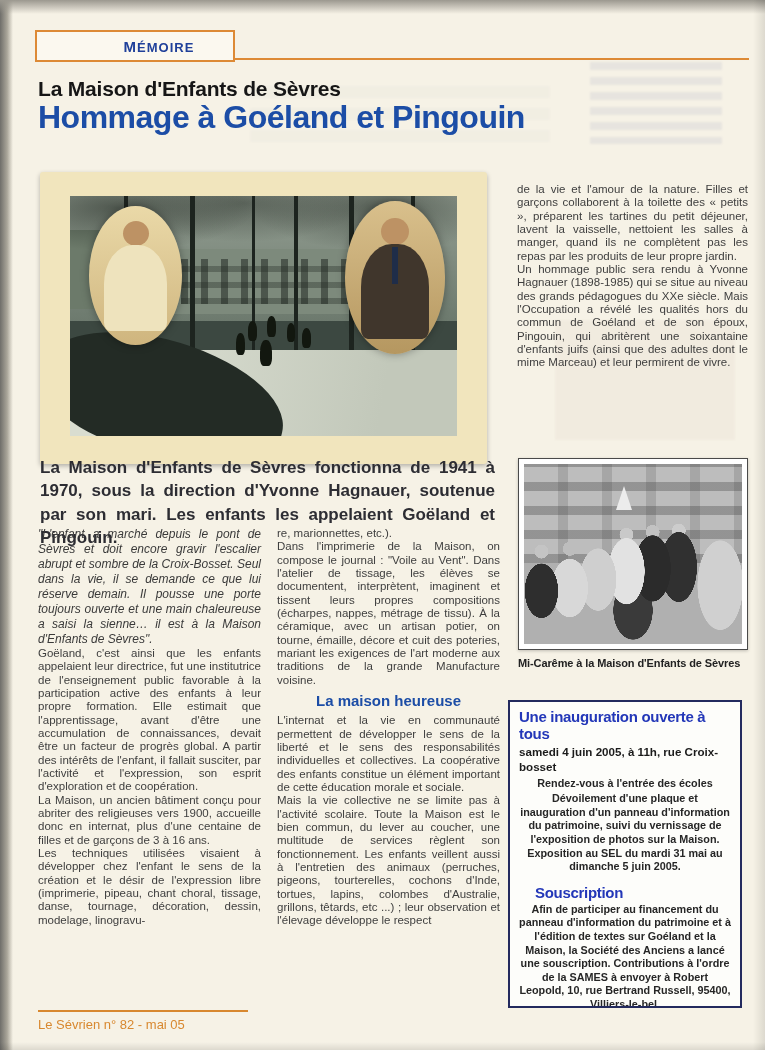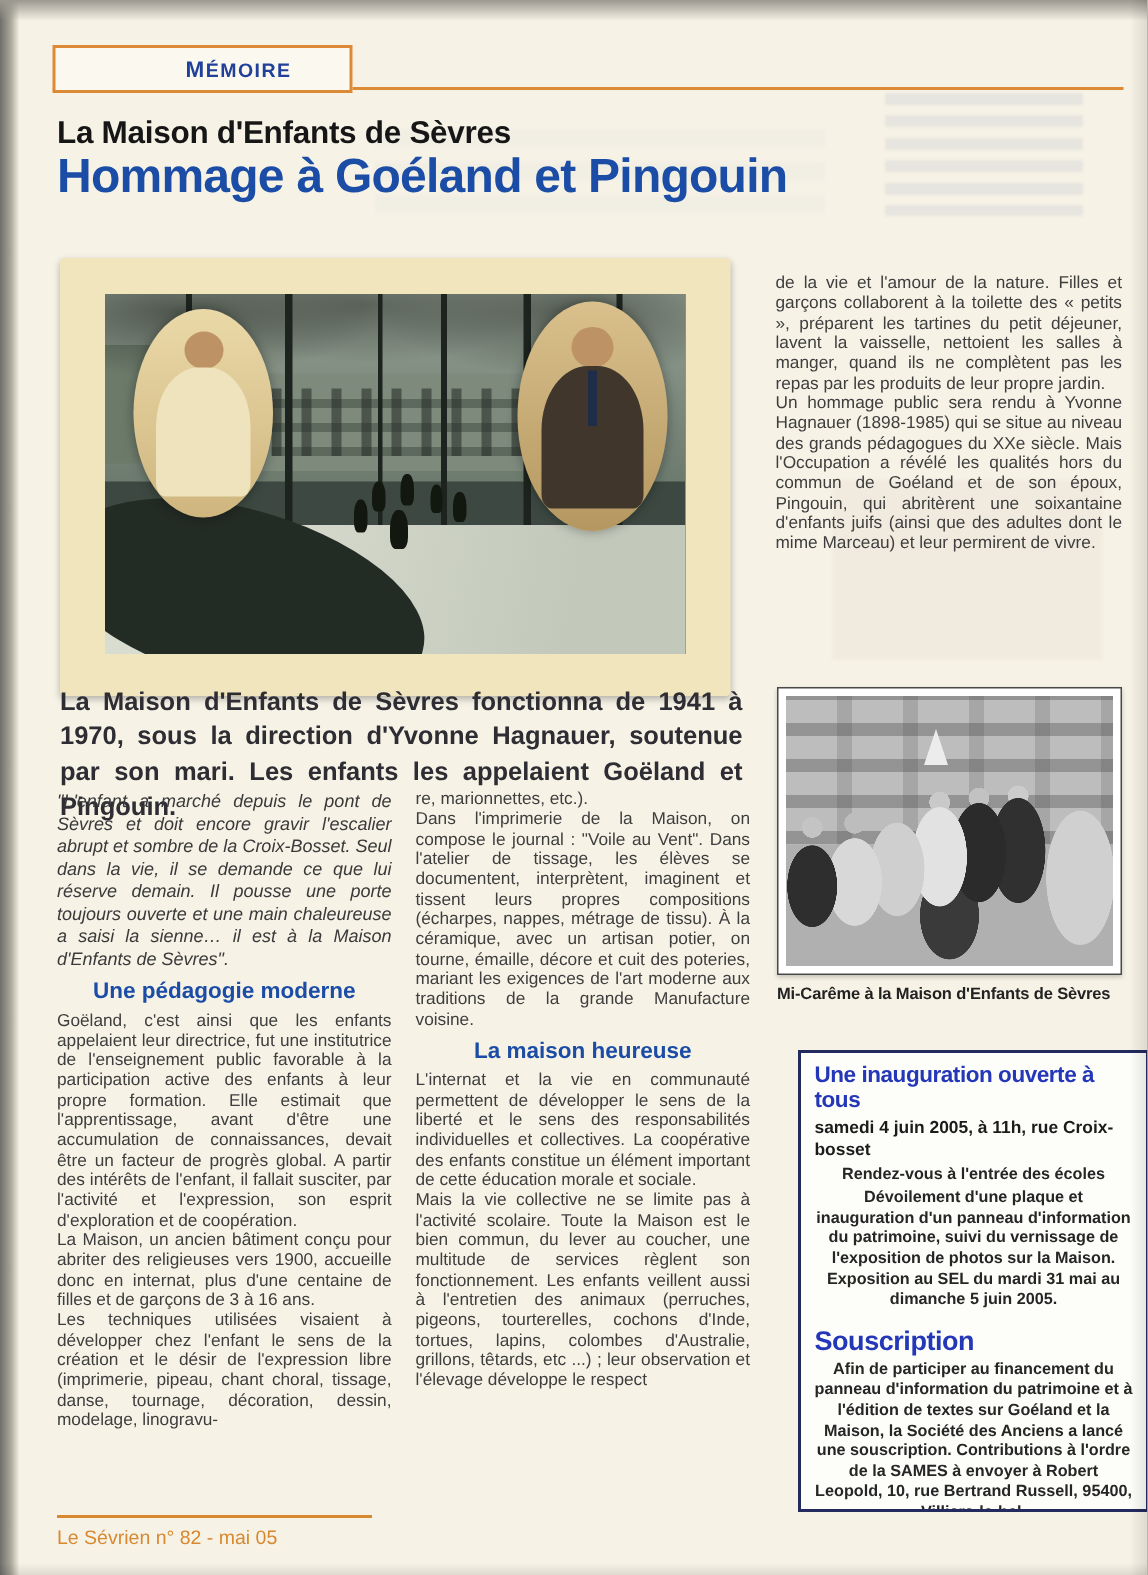--- a/index.html
+++ b/index.html
@@ -94,26 +94,26 @@
       radial-gradient(circle 7px at 8% 34%,#c4c4c4 98%,transparent),
       radial-gradient(circle 7px at 21% 32%,#bdbdbd 98%,transparent),
       radial-gradient(circle 7px at 47% 22%,#c9c9c9 98%,transparent),
       radial-gradient(circle 7px at 59% 20%,#c2c2c2 98%,transparent),
       radial-gradient(circle 7px at 71% 19%,#cccccc 98%,transparent);}
   .pr-hat{position:absolute;left:42%;top:12%;width:0;height:0;
     border-left:8px solid transparent;border-right:8px solid transparent;border-bottom:24px solid #ececec;}
   .caption-right{position:absolute;left:518px;top:657px;width:232px;font-size:11px;font-weight:bold;
     color:#222;white-space:nowrap;letter-spacing:-.1px;}
   
-  .info-box{position:absolute;left:532px;top:700px;width:234px;height:308px;background:#fdfdfa;
+  .info-box{position:absolute;left:508px;top:700px;width:234px;height:308px;background:#fdfdfa;
     border:2px solid #232a5e;box-sizing:border-box;padding:7px 9px;overflow:hidden;}
   .box-title{color:#2337b8;font-size:15px;font-weight:bold;letter-spacing:-.3px;line-height:1.1;}
   .box-date{font-size:11.6px;font-weight:bold;color:#1b1b1b;margin-top:3px;line-height:1.28;}
   .box-p{font-size:10.8px;font-weight:bold;color:#262626;line-height:1.26;margin-top:2px;text-align:center;}
-  .box-sub{color:#2337b8;font-size:18px;font-weight:bold;margin-top:10px;letter-spacing:-.3px;}
+  .box-sub{color:#2337b8;font-size:15px;font-weight:bold;margin-top:10px;letter-spacing:-.3px;margin-left:16px;}
   
   .footer-rule{position:absolute;left:38px;top:1010px;width:210px;height:2px;background:#d8882f;}
   .footer-text{position:absolute;left:38px;top:1017px;font-size:13px;color:#d8882f;}
 </style>
 </head>
 <body>
 
 <div id="page">
 
   <div class="ghost g3"></div>
@@ -157,21 +157,20 @@
         <div class="ov-body"></div>
         <div class="ov-tie"></div>
       </div>
     </div>
   </div>
 
   <div class="caption-main">La Maison d'Enfants de Sèvres fonctionna de 1941 à 1970, sous la direction d'Yvonne Hagnauer, soutenue par son mari. Les enfants les appelaient Goëland et Pingouin.</div>
 
   <div class="col col-1">
     <p class="intro">"L'enfant a marché depuis le pont de Sèvres et doit encore gravir l'escalier abrupt et sombre de la Croix-Bosset. Seul dans la vie, il se demande ce que lui réserve demain. Il pousse une porte toujours ouverte et une main chaleureuse a saisi la sienne… il est à la Maison d'Enfants de Sèvres".</p>
-    <div class="sec-heading">Une pédagogie moderne</div>
     <p>Goëland, c'est ainsi que les enfants appelaient leur directrice, fut une institutrice de l'enseignement public favorable à la participation active des enfants à leur propre formation. Elle estimait que l'apprentissage, avant d'être une accumulation de connaissances, devait être un facteur de progrès global. A partir des intérêts de l'enfant, il fallait susciter, par l'activité et l'expression, son esprit d'exploration et de coopération.</p>
     <p>La Maison, un ancien bâtiment conçu pour abriter des religieuses vers 1900, accueille donc en internat, plus d'une centaine de filles et de garçons de 3 à 16 ans.</p>
     <p>Les techniques utilisées visaient à développer chez l'enfant le sens de la création et le désir de l'expression libre (imprimerie, pipeau, chant choral, tissage, danse, tournage, décoration, dessin, modelage, linogravu-</p>
   </div>
 
   <div class="col col-2">
     <p>re, marionnettes, etc.).</p>
     <p>Dans l'imprimerie de la Maison, on compose le journal : "Voile au Vent". Dans l'atelier de tissage, les élèves se documentent, interprètent, imaginent et tissent leurs propres compositions (écharpes, nappes, métrage de tissu). À la céramique, avec un artisan potier, on tourne, émaille, décore et cuit des poteries, mariant les exigences de l'art moderne aux traditions de la grande Manufacture voisine.</p>
     <div class="sec-heading">La maison heureuse</div>
     <p>L'internat et la vie en communauté permettent de développer le sens de la liberté et le sens des responsabilités individuelles et collectives. La coopérative des enfants constitue un élément important de cette éducation morale et sociale.</p>

